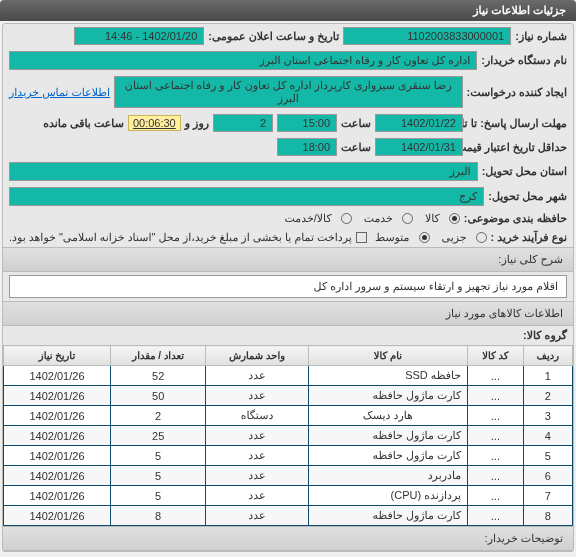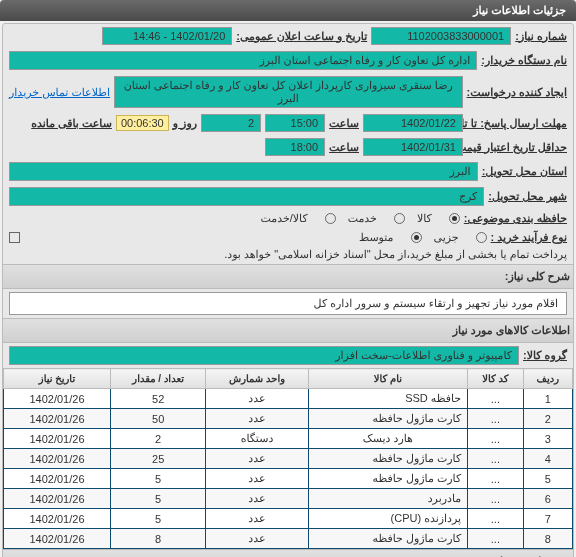--- a/index.html
+++ b/index.html
@@ -28,55 +28,54 @@
   display: flex;
   align-items: center;
   padding: 3px 6px;
   flex-wrap: wrap;
   gap: 4px;
 }
 .label {
   font-weight: bold;
   color: #333;
   white-space: nowrap;
-  text-decoration: underline;
 }
 .input {
   background: #14b8a6;
   border: 1px solid #999;
   padding: 2px 6px;
   min-height: 18px;
   display: inline-flex;
   align-items: center;
   font-size: 11px;
 }
 .input.wide { flex: 1; min-width: 200px; text-align: center; }
-.input.med { width: 100px; }
+.input.med { width: 88px; }
 .input.small { width: 60px; }
 .link {
   color: #0066cc;
   text-decoration: underline;
   cursor: pointer;
 }
 .section-title {
   background: linear-gradient(#e0e0e0, #d0d0d0);
-  padding: 5px 3px;
-  font-weight: bold;
+  padding: 5px 10px;
+  font-weight: normal;
   border-top: 1px solid #bbb;
   border-bottom: 1px solid #bbb;
 }
 .radio-group {
   display: inline-flex;
   gap: 12px;
   align-items: center;
 }
 .radio-item {
   display: inline-flex;
   align-items: center;
-  gap: 17px;
+  gap: 9px;
 }
 .radio {
   width: 11px; height: 11px;
   border: 1px solid #666;
   border-radius: 50%;
   display: inline-block;
   position: relative;
 }
 .radio.checked::after {
   content: '';
@@ -114,44 +113,45 @@
   background: #fff;
   border: 1px solid #999;
   padding: 4px 8px;
   flex: 1;
   min-height: 20px;
 }
 .timer {
   background: #ffef9e;
   border: 1px solid #c9b458;
   padding: 1px 4px;
+  text-decoration: underline;
 }
 </style>
 </head>
 <body>
 
 <div class="titlebar">جزئیات اطلاعات نیاز</div>
 
 <div class="panel">
 
   <div class="row">
     <span class="label">شماره نیاز:</span>
-    <span class="input med" style="width:140px">1102003833000001</span>
+    <span class="input med" style="width:168px">1102003833000001</span>
     <span class="label">تاریخ و ساعت اعلان عمومی:</span>
     <span class="input med" style="width:130px">1402/01/20 - 14:46</span>
   </div>
 
   <div class="row">
     <span class="label">نام دستگاه خریدار:</span>
     <span class="input wide">اداره کل تعاون کار و رفاه اجتماعی استان البرز</span>
   </div>
 
   <div class="row">
     <span class="label">ایجاد کننده درخواست:</span>
-    <span class="input wide">رضا سنقری سیزواری کارپرداز اعلان کل تعاون کار و رفاه اجتماعی استان البرز</span>
+    <span class="input wide">رضا سنقری سیزواری کارپرداز اداره کل تعاون کار و رفاه اجتماعی استان البرز</span>
     <span class="link">اطلاعات تماس خریدار</span>
   </div>
 
   <div class="row">
     <span class="label" style="width:100px">مهلت ارسال پاسخ: تا تاریخ:</span>
     <span class="input med">1402/01/22</span>
     <span class="label">ساعت</span>
     <span class="input small">15:00</span>
     <span class="input small" style="text-align:center">2</span>
     <span class="label">روز و</span>
@@ -212,21 +212,20 @@
   </div>
 
   <div class="section-title">شرح کلی نیاز:</div>
   <div class="row">
     <div class="desc-box">اقلام مورد نیاز تجهیز و ارتقاء سیستم و سرور اداره کل</div>
   </div>
 
   <div class="section-title">اطلاعات کالاهای مورد نیاز</div>
   <div class="row">
     <span class="label">گروه کالا:</span>
-    <span class="input wide">کامپیوتر و فناوری اطلاعات-سخت افزار</span>
   </div>
 
   <table>
     <thead>
       <tr>
         <th>ردیف</th>
         <th>کد کالا</th>
         <th>نام کالا</th>
         <th>واحد شمارش</th>
         <th>تعداد / مقدار</th>

